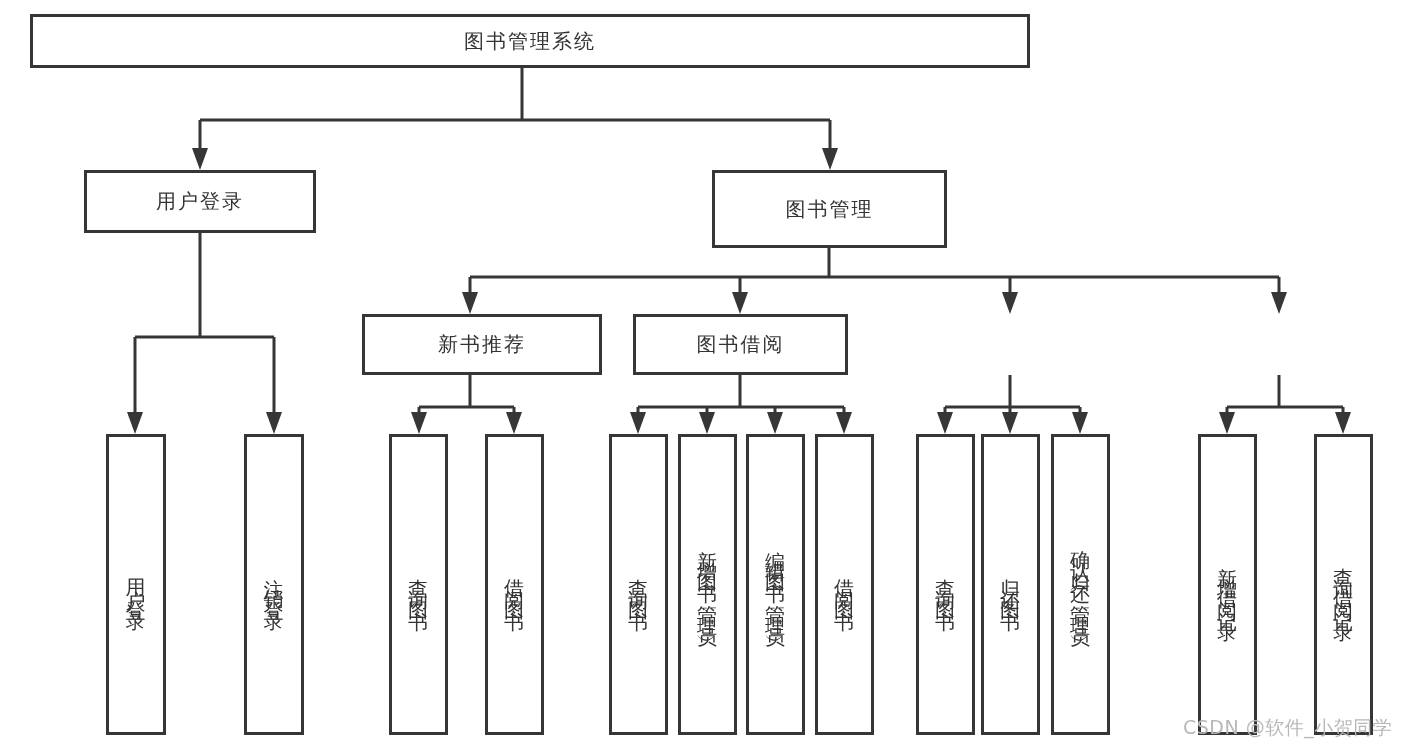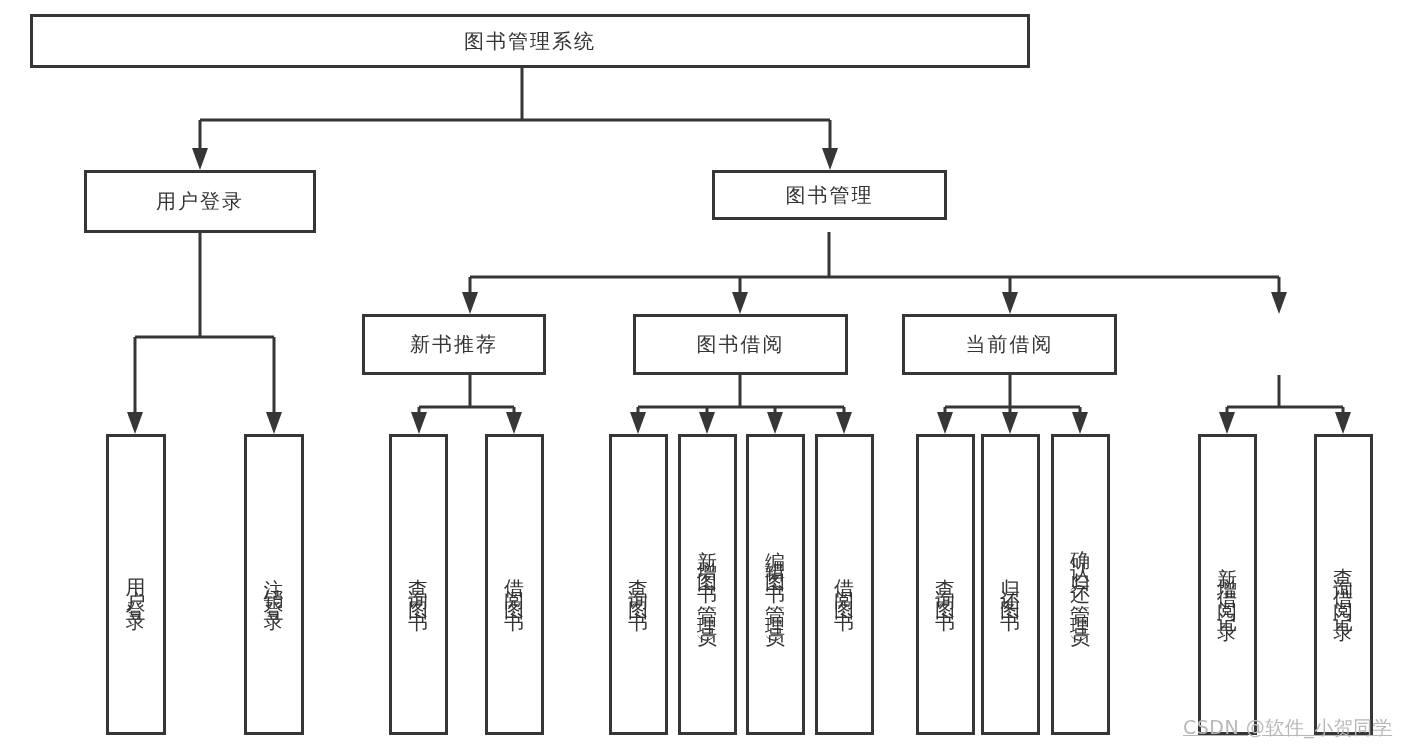--- a/index.html
+++ b/index.html
@@ -34,21 +34,21 @@
     font-size: 20px;
     letter-spacing: 2px;
     z-index: 2;
     white-space: nowrap;
   }
   .node-root {
     left: 22px; top: 14px;
     width: 1000px; height: 54px; margin-left: 8px;
   }
   .node-lv2-left  { left: 84px;  top: 170px; width: 232px; height: 63px; }
-  .node-lv2-right { left: 712px; top: 170px; width: 235px; height: 50px; }
+  .node-lv2-right { left: 712px; top: 170px; width: 235px; height: 78px; }
   .node-lv3 { top: 314px; height: 61px; }
   .leaf {
     position: absolute;
     box-sizing: border-box;
     top: 434px;
     width: 59px;
     height: 301px;
     background: #ffffff;
     border: 3px solid var(--box_border, #363636);
     display: flex;
@@ -66,21 +66,20 @@
   }
   .watermark {
     position: absolute;
     left: 1183px;
     top: 715px;
     font-size: 19px;
     letter-spacing: 0.5px;
     color: var(--watermark, #b8b8b8);
     z-index: 5;
     white-space: nowrap;
-    text-decoration: underline;
   }
 </style>
 </head>
 <body>
 
 <div id="stage">
 
   <svg class="connectors" viewBox="0 0 1405 747" xmlns="http://www.w3.org/2000/svg">
     <path fill="none" stroke="#363636" stroke-width="3" d="
       M522 68 V120 M200 120 H830 M200 120 V154 M830 120 V154
@@ -117,28 +116,25 @@
     <span>图书管理系统</span>
   </div>
 
   <div class="node node-lv2-left">
     <span>用户登录</span>
   </div>
   <div class="node node-lv2-right">
     <span>图书管理</span>
   </div>
 
-  <div class="node node-lv3" style="left:362px;width:184px;">
+  <div class="node node-lv3" style="left:362px;width:240px;">
     <span>新书推荐</span>
   </div>
   <div class="node node-lv3" style="left:633px;width:215px;justify-content:center;">
     <span>图书借阅</span>
-  </div>
-  <div class="node node-lv3" style="left:902px;width:215px;">
-    <span>当前借阅</span>
   </div>
 
   <div class="leaf" style="left:106px;width:60px;">
     <span>用户登录</span>
   </div>
   <div class="leaf" style="left:244px;width:60px;">
     <span>注销登录</span>
   </div>
   <div class="leaf" style="left:389px;">
     <span>查询图书</span>

